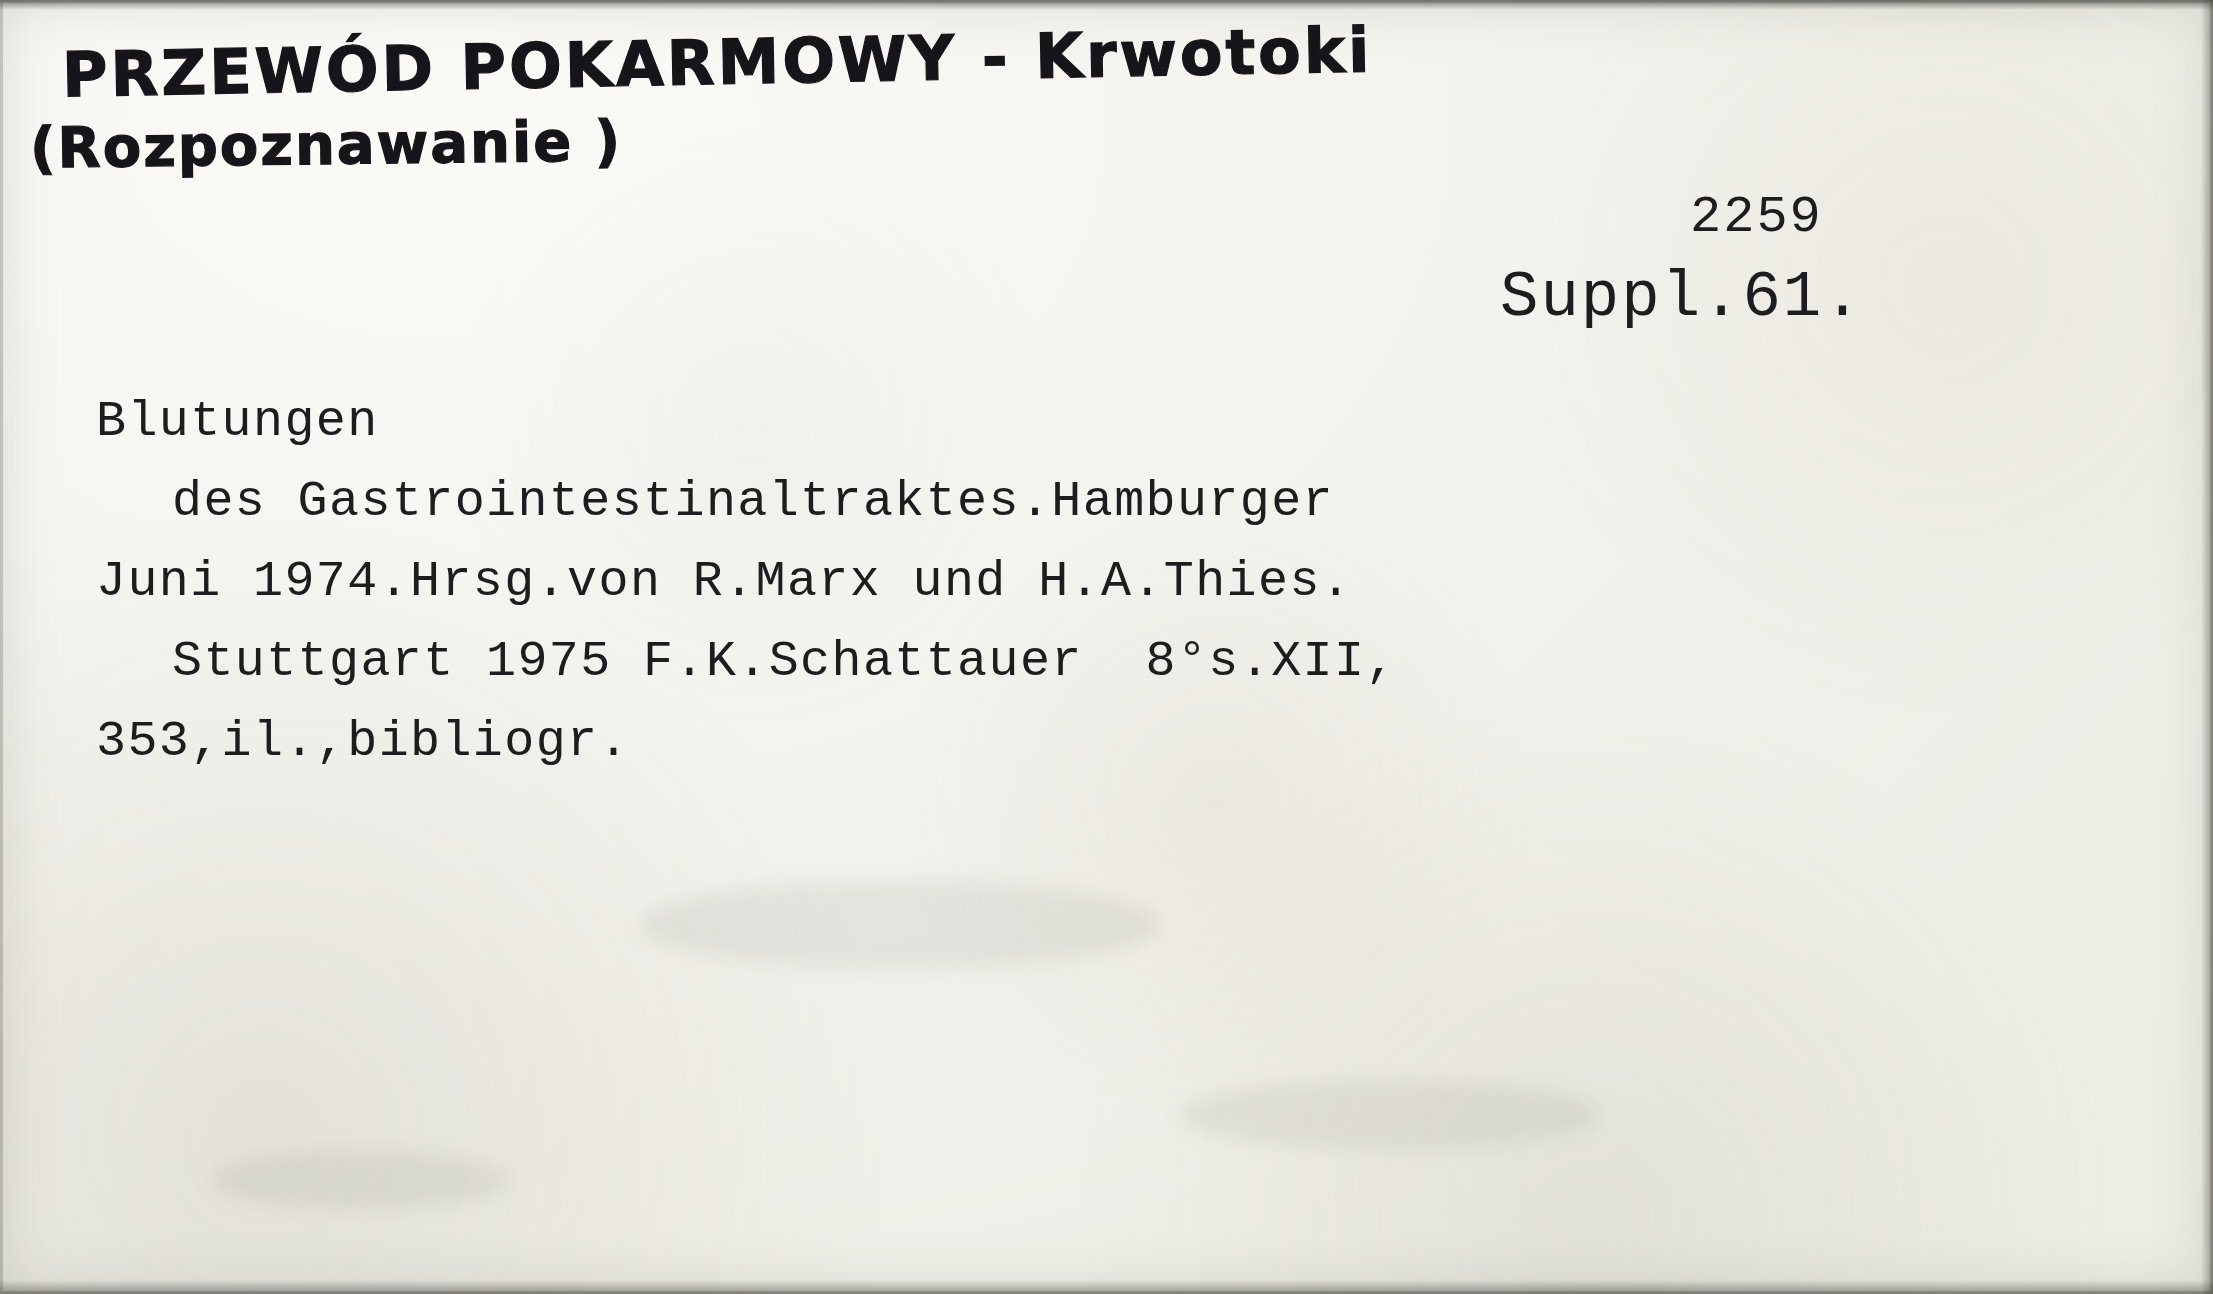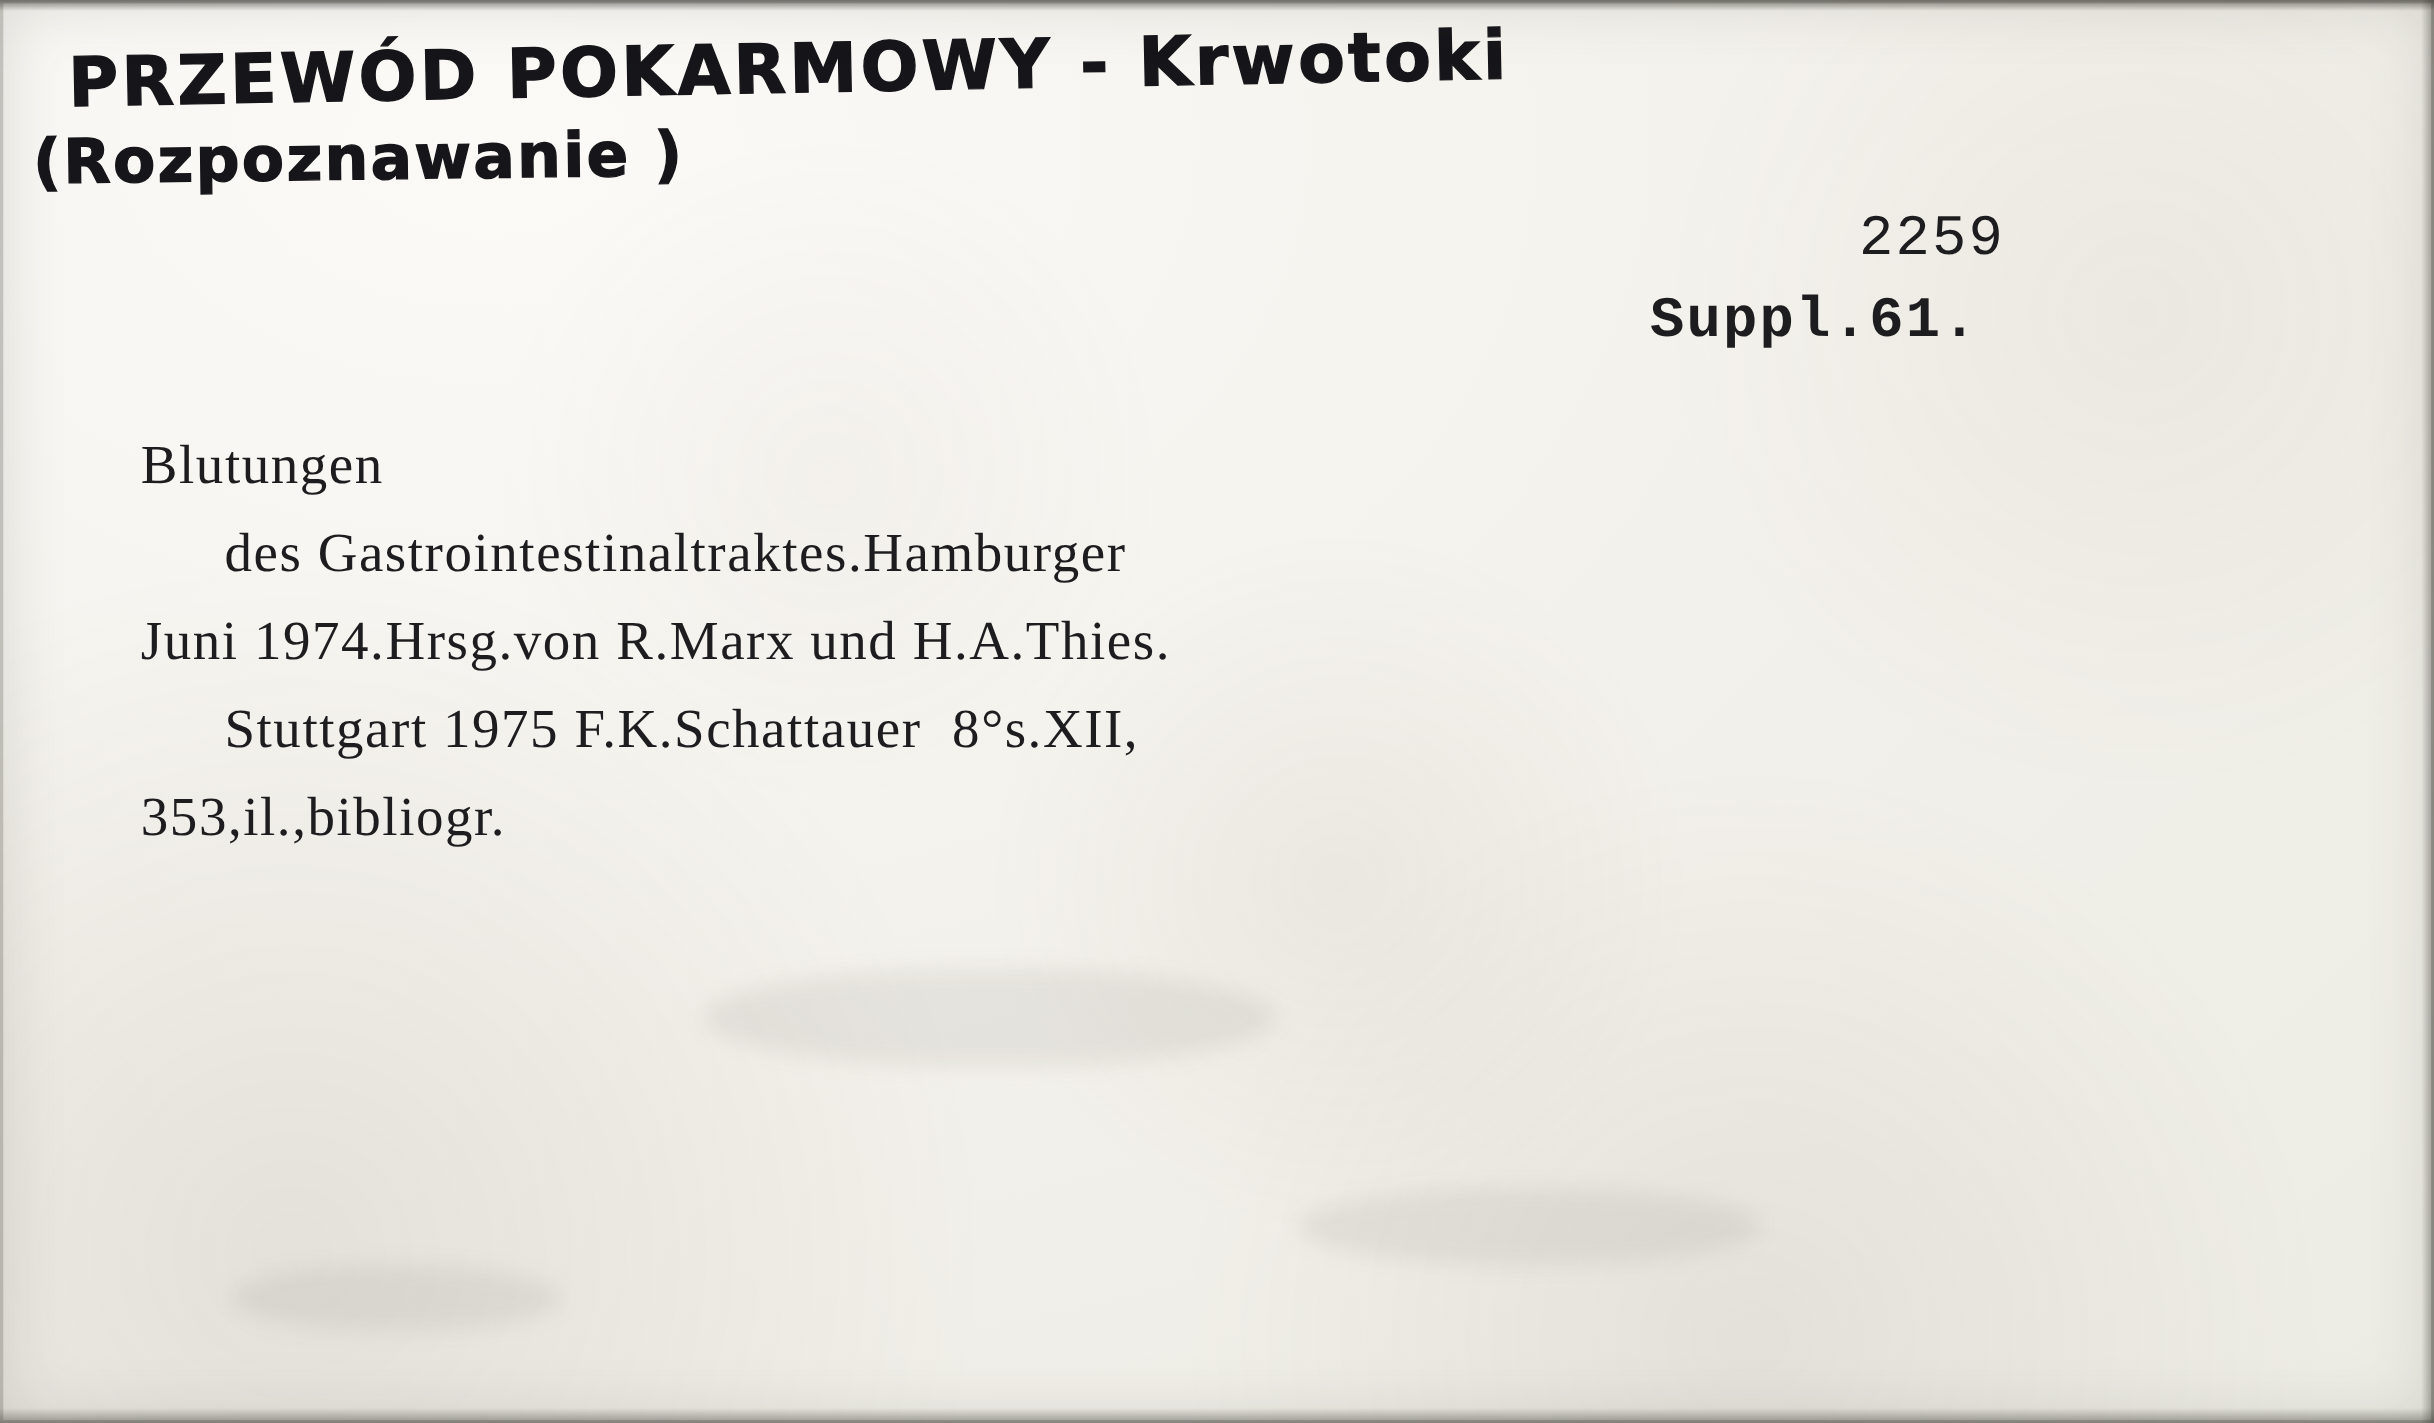--- a/index.html
+++ b/index.html
@@ -105,39 +105,37 @@
 
   #callnumber {
     left: 1690px;
     top: 188px;
     font-size: 52px;
     letter-spacing: 2px;
   }
   #suppl-head {
     left: 1500px;
     top: 262px;
-    font-size: 52px;
+    font-size: 64px;
     letter-spacing: 2px;
-    font-weight: bold;
   }
 
   #body {
     position: absolute;
     left: 96px;
     top: 382px;
     width: 2030px;
   }
   #body .ln {
-    font-family: Liberation Serif, serif;
+    font-family: Liberation Mono, monospace;
     font-size: 50px;
     line-height: 80px;
     color: #1d1d1f;
     white-space: pre;
     letter-spacing: 1.4px;
-    margin-left: 32px;
   }
   #body .ln.indent1 { padding-left: 76px; }
   #body .ln.indent2 { padding-left: 88px; }
 
   
   .smudge {
     position: absolute;
     pointer-events: none;
     background: rgba(110,105,95,0.10);
     border-radius: 50%;

